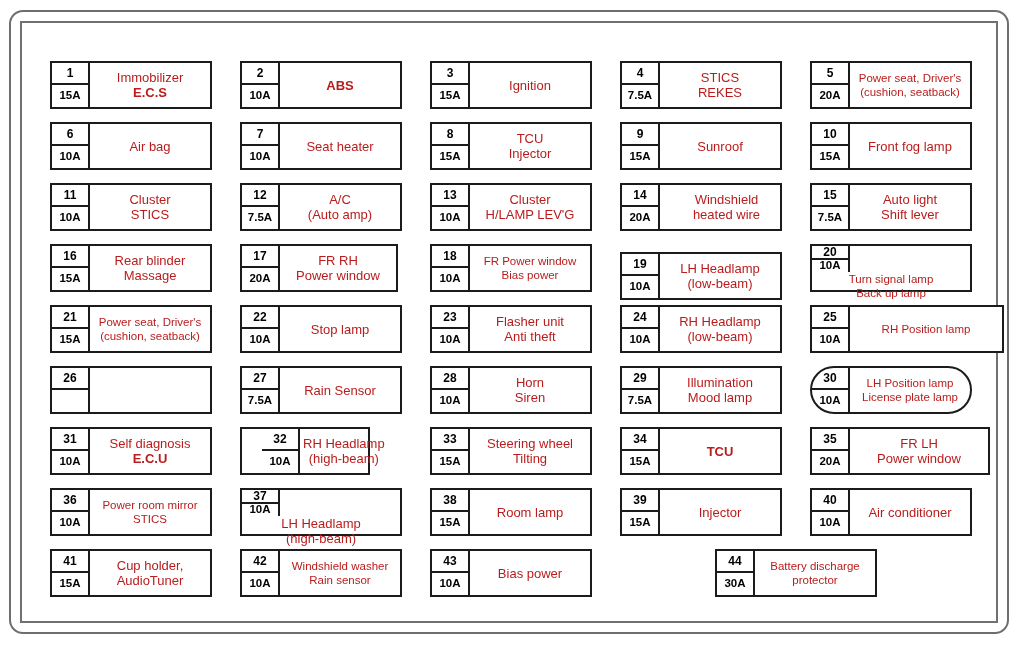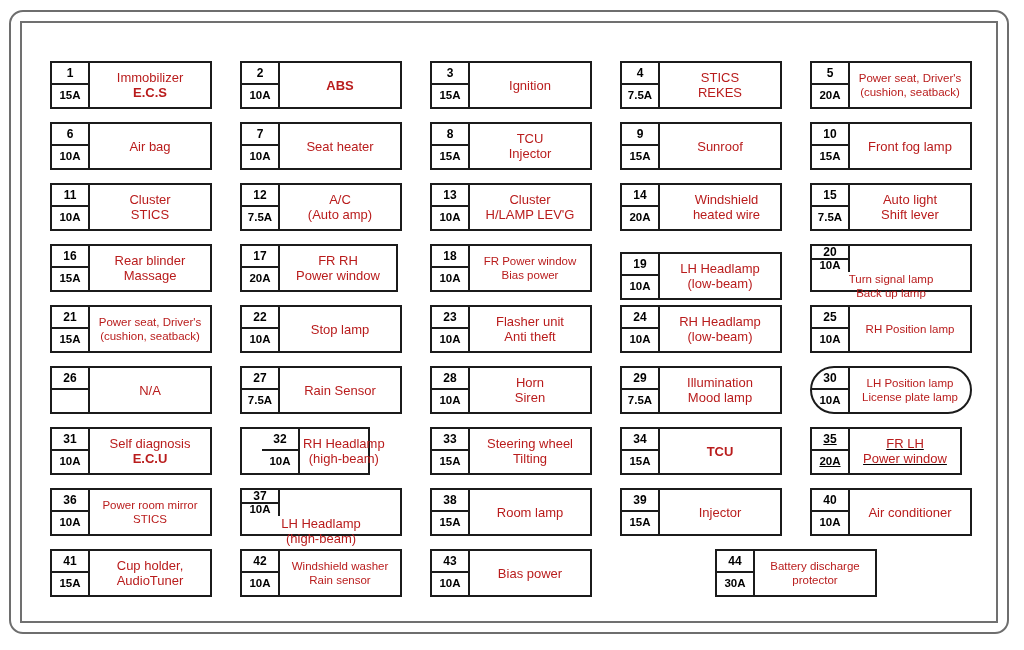--- a/index.html
+++ b/index.html
@@ -343,37 +343,34 @@
       <div class="fuse" style="left: 620px; top: 305px; width: 162px; height: 48px;">
         <div class="fuse-id-col">
           <div class="fuse-num">24</div>
           <div class="fuse-amp">10A</div>
         </div>
         <div class="fuse-desc">
           <div class="line">RH Headlamp</div>
           <div class="line">(low-beam)</div>
         </div>
       </div>
-      <div class="fuse" style="left: 810px; top: 305px; width: 162px; height: 48px;">
+      <div class="fuse" style="left: 810px; top: 305px; width: 194px; height: 48px;">
         <div class="fuse-id-col">
           <div class="fuse-num">25</div>
           <div class="fuse-amp">10A</div>
         </div>
         <div class="fuse-desc small">
           <div class="line">RH Position lamp</div>
         </div>
       </div>
       <div class="fuse" style="left: 50px; top: 366px; width: 162px; height: 48px;">
         <div class="fuse-id-col">
           <div class="fuse-num">26</div>
           <div class="fuse-amp"></div>
         </div>
-        <div class="fuse-desc">
-          <div class="line">N/A</div>
-        </div>
       </div>
       <div class="fuse" style="left: 240px; top: 366px; width: 162px; height: 48px;">
         <div class="fuse-id-col">
           <div class="fuse-num">27</div>
           <div class="fuse-amp">7.5A</div>
         </div>
         <div class="fuse-desc">
           <div class="line">Rain Sensor</div>
         </div>
       </div>
@@ -439,21 +436,21 @@
       </div>
       <div class="fuse" style="left: 620px; top: 427px; width: 162px; height: 48px;">
         <div class="fuse-id-col">
           <div class="fuse-num">34</div>
           <div class="fuse-amp">15A</div>
         </div>
         <div class="fuse-desc">
           <div class="line bold">TCU</div>
         </div>
       </div>
-      <div class="fuse" style="left: 810px; top: 427px; width: 152px; height: 48px; text-decoration: underline;">
+      <div class="fuse" style="left: 810px; top: 427px; width: 180px; height: 48px;">
         <div class="fuse-id-col">
           <div class="fuse-num">35</div>
           <div class="fuse-amp">20A</div>
         </div>
         <div class="fuse-desc">
           <div class="line">FR LH</div>
           <div class="line">Power window</div>
         </div>
       </div>
       <div class="fuse" style="left: 50px; top: 488px; width: 162px; height: 48px;">

